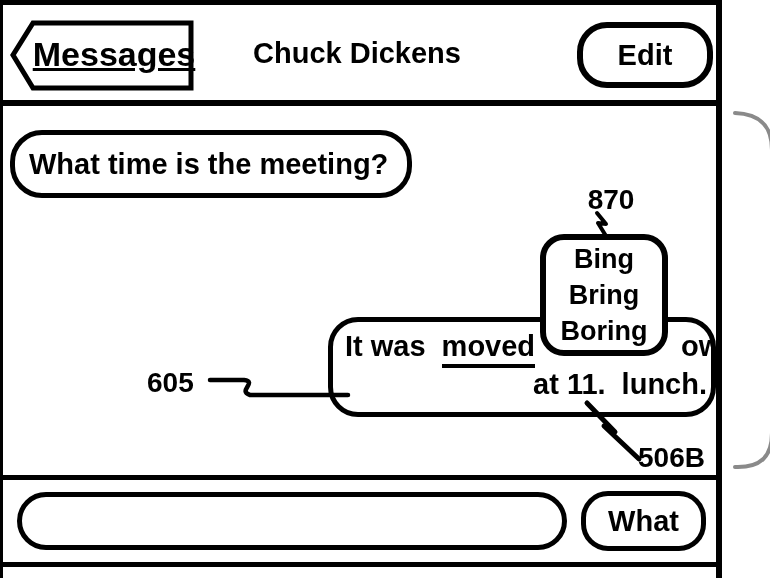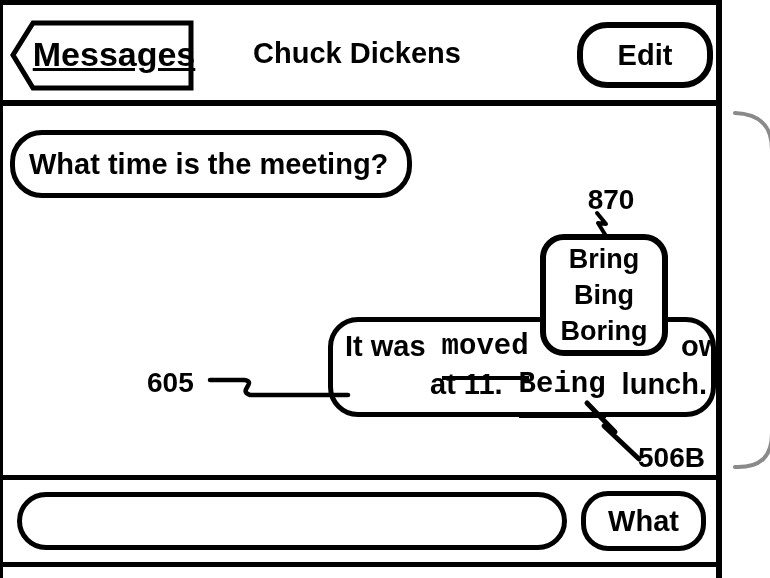--- a/index.html
+++ b/index.html
@@ -28,21 +28,21 @@
   .edit-btn { left:577px; top:22px; width:136px; height:66px;
     border-width:6px; border-radius:30px; font-size:29px; }
   
   .bubble-in { left:10px; top:130px; width:402px; height:68px;
     border-radius:32px; justify-content:flex-start; padding-left:14px;
     font-size:29px; white-space:nowrap; }
   .bubble-out { left:328px; top:317px; width:388px; height:100px;
     border-radius:30px; z-index:1; }
   .seg-row { position:absolute; display:flex; gap:16px; font-size:29px;
     white-space:pre; z-index:1; }
-  .u { border-bottom:4px solid var(--ink); padding-bottom:13px;font-family:Liberation Mono, monospace; }
+  .u { border-bottom:4px solid var(--ink); padding-bottom:1px; }
   .popup { left:540px; top:234px; width:128px; height:122px;
     border-width:6px; border-radius:24px; z-index:2;
     flex-direction:column; font-size:27px; line-height:36px; }
   .ref-label { position:absolute; font-size:28px; z-index:4; white-space:nowrap; }
   
   .input-pill { left:17px; top:492px; width:550px; height:58px;
     border:5px solid var(--ink); border-radius:29px; background:var(--bg);
     position:absolute; font:inherit; font-size:28px; padding:0 18px;
     color:var(--ink); outline:none; }
   .send-btn { left:581px; top:491px; width:125px; height:60px;
@@ -82,27 +82,26 @@
   <div class="box bubble-out"></div>
   <div class="seg-row" style="left:345px;top:330px">
     <span>It was</span>
     <span class="u">moved</span>
   </div>
   <div class="seg-row" style="left:681px;top:330px">
     <span>ow</span>
   </div>
   <div class="seg-row" style="right:63px;top:368px">
     <span>at 11.</span>
-    <span class="u">Being</span>
     <span>lunch.</span>
   </div>
 
   <div class="box popup">
+    <div>Bing</div>
     <div>Bring</div>
-    <div>Bing</div>
     <div>Boring</div>
   </div>
 
   <div class="ref-label" style="left:585px;top:184px;width:52px;text-align:center">870</div>
   <div class="ref-label" style="left:147px;top:367px">605</div>
   <div class="ref-label" style="left:638px;top:442px">506B</div>
 
   <input class="input-pill" value="" style="">
   <div class="box send-btn">
     <span>What</span>

